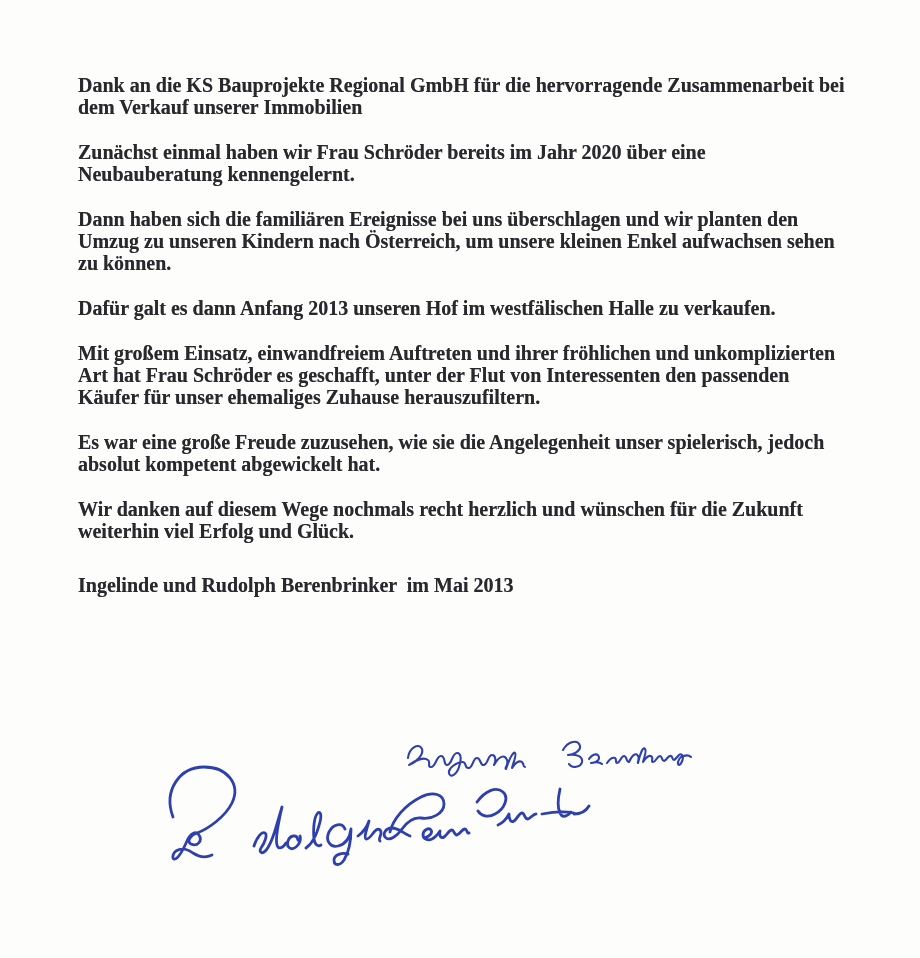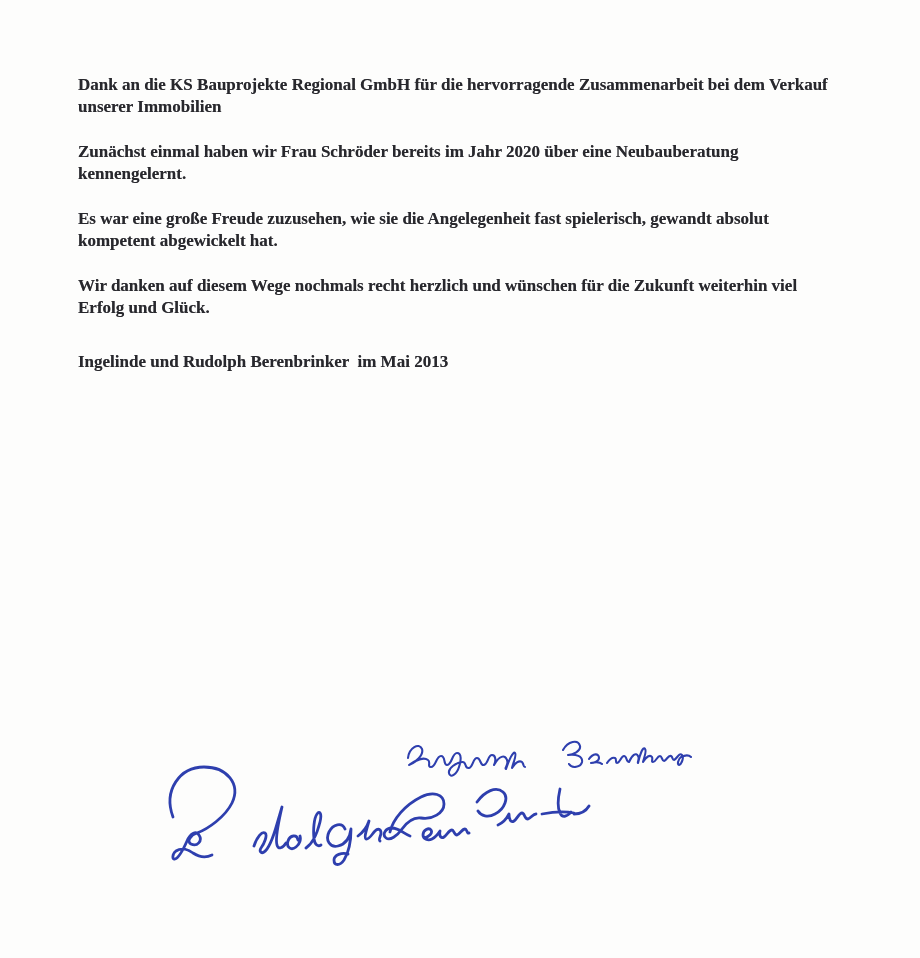--- a/index.html
+++ b/index.html
@@ -9,21 +9,21 @@
   }
   .page {
     position: relative;
     width: 920px;
     height: 958px;
     margin: 0 auto;
     background: #fdfdfc;
     color: #28282d;
     font-family: "Liberation Serif", "DejaVu Serif", serif;
     font-weight: bold;
-    font-size: 17px;
+    font-size: 20px;
     line-height: 22px;
     box-sizing: border-box;
     padding: 74px 74px 0 78px;
     overflow: hidden;
     text-shadow: 0 0 0.5px rgba(45,45,52,0.55);
   }
   .para {
     margin: 0 0 23px 0;
     white-space: pre-wrap;
   }
@@ -46,21 +46,24 @@
   .sig-large path { stroke-width: 2.8px; }
 </style>
 </head>
 <body>
 
 <div class="page">
 
   <p class="para">Dank an die KS Bauprojekte Regional GmbH für die hervorragende Zusammenarbeit bei dem Verkauf unserer Immobilien</p>
 
   <p class="para">Zunächst einmal haben wir Frau Schröder bereits im Jahr 2020 über eine Neubauberatung kennengelernt.</p>
-  <p class="para">Es war eine große Freude zuzusehen, wie sie die Angelegenheit fast spielerisch, gewandt absolut kompetent abgewickelt hat.</p>
+  <p class="para">Dann haben sich die familiären Ereignisse bei uns überschlagen und wir planten den Umzug zu unseren Kindern nach Österreich, um unsere kleinen Enkel aufwachsen sehen zu können.</p>
+  <p class="para">Dafür galt es dann Anfang 2013 unseren Hof im westfälischen Halle zu verkaufen.</p>
+  <p class="para">Mit großem Einsatz, einwandfreiem Auftreten und ihrer fröhlichen und unkomplizierten Art hat Frau Schröder es geschafft, unter der Flut von Interessenten den passenden Käufer für unser ehemaliges Zuhause herauszufiltern.</p>
+  <p class="para">Es war eine große Freude zuzusehen, wie sie die Angelegenheit unser spielerisch, jedoch absolut kompetent abgewickelt hat.</p>
   <p class="para">Wir danken auf diesem Wege nochmals recht herzlich und wünschen für die Zukunft weiterhin viel Erfolg und Glück.</p>
 
   <p class="para gap-lg">Ingelinde und Rudolph Berenbrinker  im Mai 2013</p>
 
   <svg class="sig-svg" viewBox="0 0 920 185" aria-hidden="true">
 
     <g class="sig-small">
       <path d="M408,48 c1,-10 11,-16 14,-9 c2,6 -7,14 -13,16 c7,-5 15,-8 19,-5 c3,2 -1,7 3,7 c5,0 5,-11 10,-11 c5,0 2,9 6,9 c5,0 5,-12 10,-12 c5,0 4,8 2,14 c-2,7 -9,12 -10,6 c-1,-5 7,-10 13,-11 c5,-1 2,7 7,6 c4,-1 4,-10 8,-10 c4,0 3,8 7,7 c4,-1 4,-10 8,-10 c4,0 4,6 2,10 c5,-9 11,-11 13,-5 c2,5 -3,8 -1,9 c3,-9 7,-18 9,-16 c2,2 -2,10 -3,15 c3,-5 7,-8 10,-6 c2,2 1,5 3,5" stroke="#2e3fae"></path>
       <path d="M563,40 c5,-9 15,-11 17,-4 c1,5 -7,9 -12,9 c8,-1 15,1 14,7 c-1,5 -10,7 -13,2 m20,-5 c4,-6 10,-6 10,-1 c0,3 -5,5 -8,5 c4,-1 9,-1 11,1 m5,-1 c2,-3 5,-6 8,-5 c2,1 0,5 2,5 c3,0 4,-7 7,-7 c3,0 2,6 5,6 c3,-7 7,-10 9,-6 c2,3 -1,6 0,7 c2,-9 5,-17 7,-14 c2,2 -1,9 -2,13 c3,-5 7,-8 9,-5 c1,2 -1,5 1,5 c3,0 4,-6 7,-6 c2,0 2,5 4,5 c3,-1 4,-6 7,-5 c2,1 1,4 3,4 c3,-1 5,-8 8,-5 c2,2 0,9 -3,10 c-2,0 -1,-6 2,-8 c4,-2 8,-2 10,0" stroke="#2e3fae"></path>
     </g>

